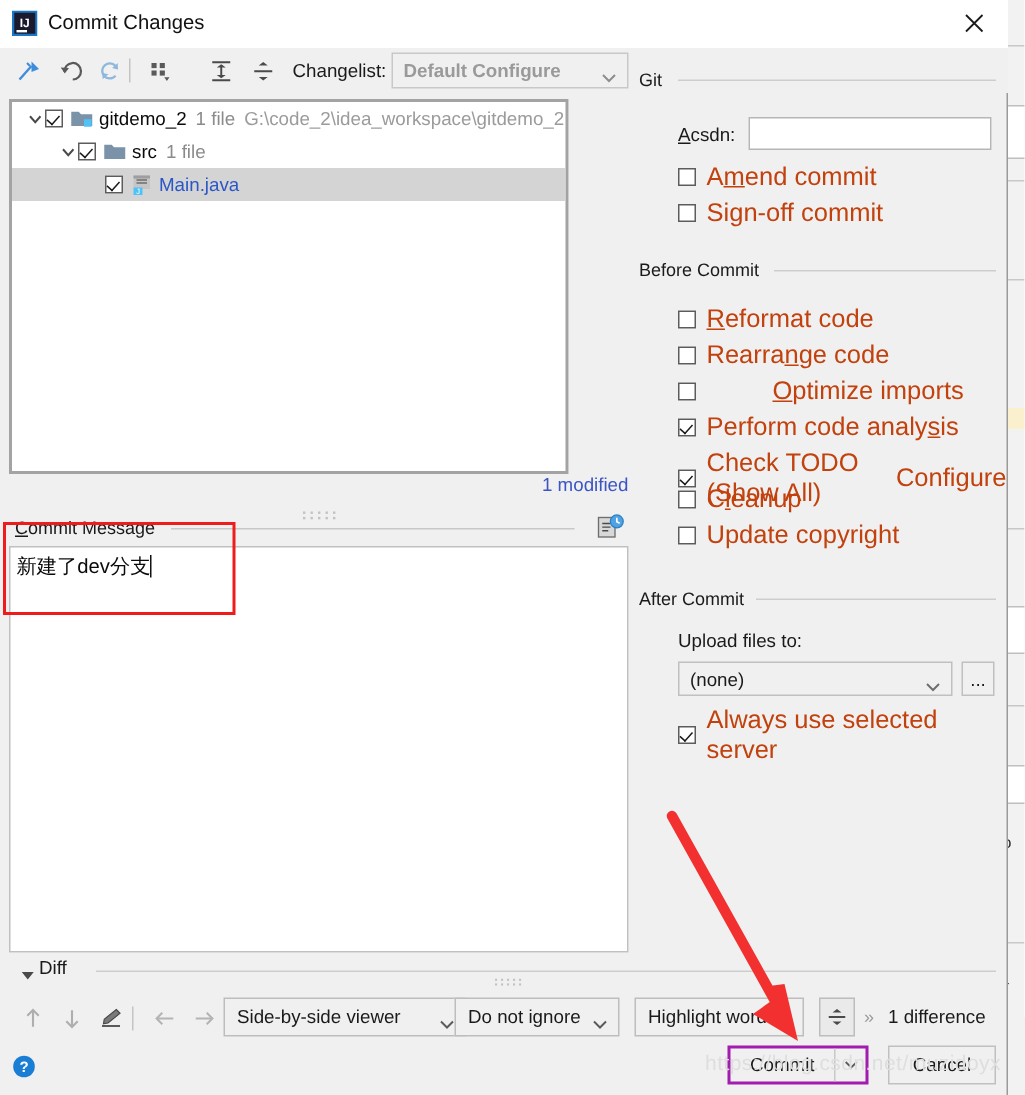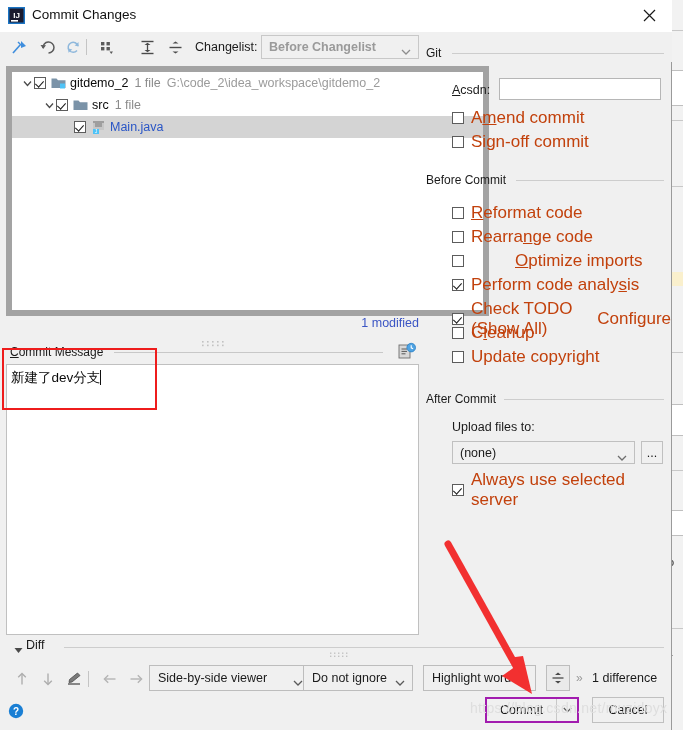--- a/index.html
+++ b/index.html
@@ -51,22 +51,22 @@
     position:absolute; left:261px; top:3px; width:158px; height:24px;
     background:#f0f0f0; border:1px solid #c8c8c8; box-sizing:border-box;
   }
   .cl-combo .val {
     position:absolute; left:7px; top:4px; font-size:12.5px; color:#9a9a9a; font-weight:bold;
   }
   .cl-combo .arrow { position:absolute; right:7px; top:9px; }
 
   
   .tree {
-    position:absolute; left:6px; top:66px; width:483px; height:250px;
-    background:#ffffff; border:6px solid #a3a3a3; box-sizing:border-box; overflow:hidden;
+    position:absolute; left:6px; top:66px; width:373px; height:250px;
+    background:#ffffff; border:2px solid #a3a3a3; box-sizing:border-box; overflow:hidden;
   }
   .trow { position:relative; height:22px; display:flex; align-items:center; white-space:nowrap; }
   .trow.sel { background:#d4d4d4; }
   .twist { width:14px; display:flex; align-items:center; justify-content:center; }
   .cbox {
     width:12px; height:12px; border:1px solid #5c5c5c; background:#fff;
     display:inline-block; position:relative; box-sizing:border-box; flex:0 0 auto;
   }
   .cbox.checked::after {
     content:""; position:absolute; left:2px; top:1px; width:4px; height:7px;
@@ -262,21 +262,21 @@
           <path d="M2.5 8.5 H14.5" stroke="#4a4a4a" stroke-width="1.4"></path>
           <path d="M5.5 4.6 L8.5 2.4 L11.5 4.6 Z" fill="#4a4a4a"></path>
           <path d="M5.5 12.4 L8.5 14.6 L11.5 12.4 Z" fill="#4a4a4a"></path>
         </svg>
       </div>
 
       <div class="cl-label">
         <span>Changelist:</span>
       </div>
       <div class="cl-combo">
-        <span class="val">Before Changelist</span>
+        <span class="val">Default Configure</span>
         <span class="arrow">
           <svg width="10" height="7" viewBox="0 0 10 7">
               <path d="M1 1 L5 5 L9 1" stroke="#8d8d8d" stroke-width="1.3" fill="none"></path>
             </svg>
         </span>
       </div>
     </div>
 
     <div class="tree">
 

